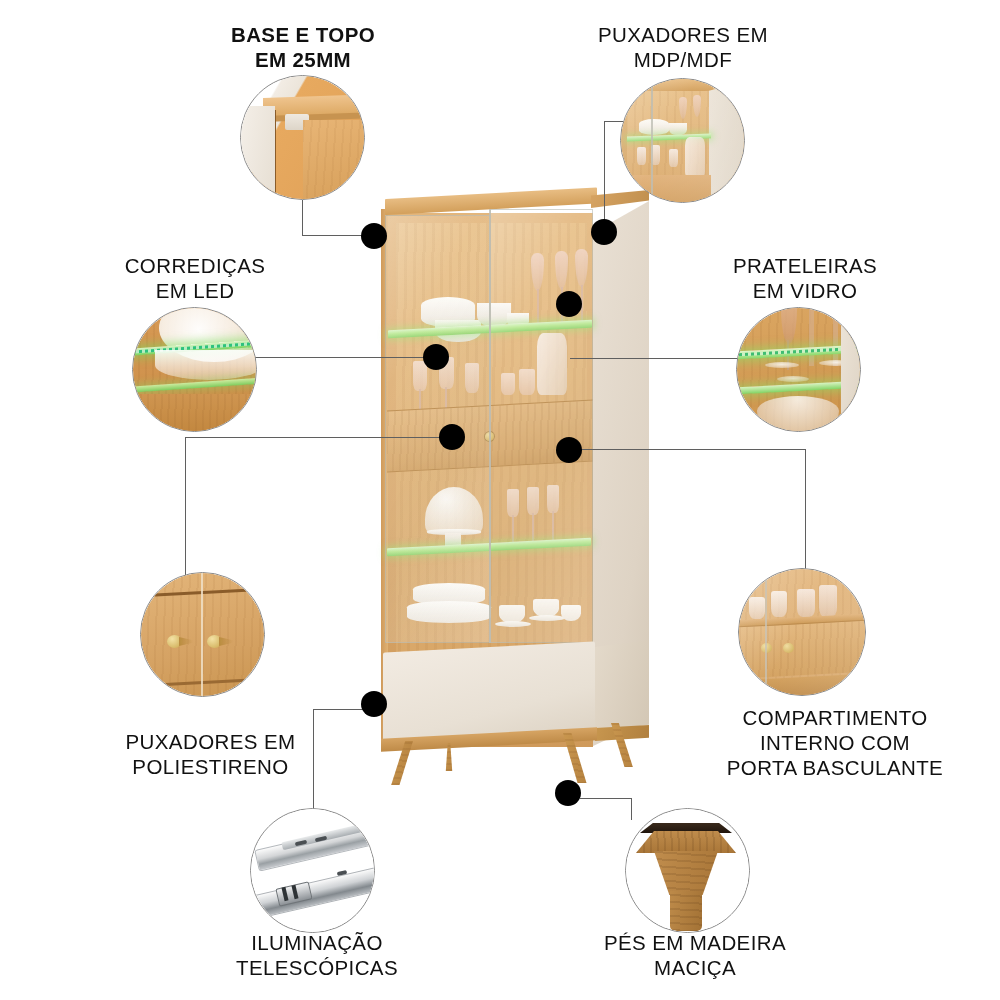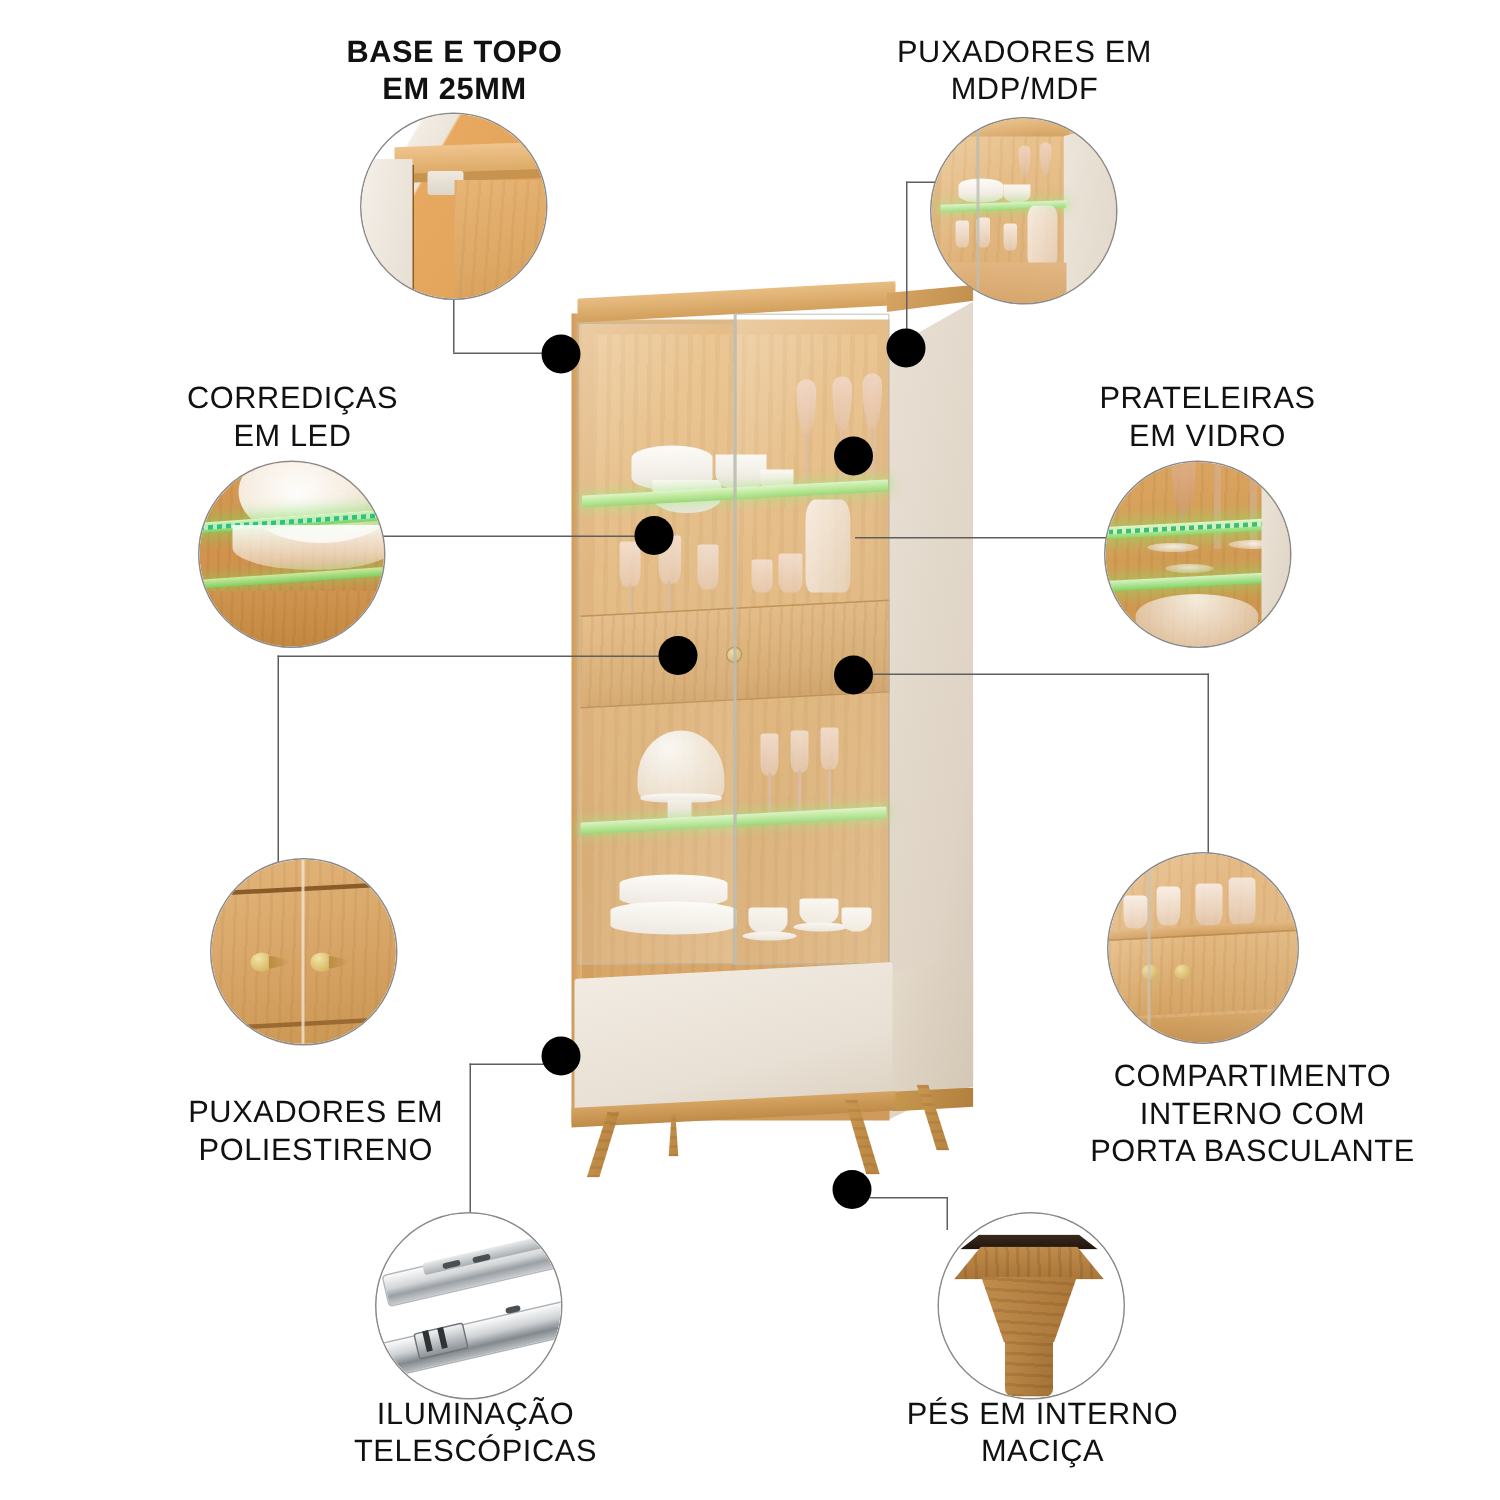--- a/index.html
+++ b/index.html
@@ -407,17 +407,17 @@
 
   <div class="bubble" style="left:625px;top:808px;width:125px;height:125px;">
     <div class="inner">
       <div class="bw" style="left:0;top:0;width:125px;height:125px;background:#ffffff;"></div>
       <div class="bw" style="left:14px;top:14px;width:92px;height:10px;background:linear-gradient(180deg,#3a2a1c,#20150d);clip-path:polygon(14% 0,86% 0,100% 100%,0 100%);"></div>
       <div class="bw" style="left:10px;top:22px;width:100px;height:22px;background:repeating-linear-gradient(88deg, rgba(90,55,20,.16) 0 2px, rgba(255,255,255,0) 2px 7px),linear-gradient(180deg,#bf8c4c,#a97638);clip-path:polygon(18% 0,82% 0,100% 100%,0 100%);"></div>
       <div class="bw" style="left:28px;top:42px;width:64px;height:44px;background:repeating-linear-gradient(4deg, rgba(90,55,20,.16) 0 2px, rgba(255,255,255,0) 2px 7px),linear-gradient(100deg,#c08d4d,#a97638);clip-path:polygon(0 0,100% 0,76% 100%,24% 100%);"></div>
       <div class="bw" style="left:44px;top:82px;width:32px;height:40px;background:repeating-linear-gradient(3deg, rgba(90,55,20,.16) 0 2px, rgba(255,255,255,0) 2px 7px),linear-gradient(100deg,#bd8a49,#a37235);border-radius:0 0 5px 5px;"></div>
     </div>
   </div>
-  <div class="label" style="left:570px;top:930px;width:250px;">PÉS EM INTERNO
+  <div class="label" style="left:570px;top:930px;width:250px;">PÉS EM MADEIRA
 MACIÇA</div>
   <div class="dot" style="left:555px;top:780px;width:26px;height:26px;"></div>
 
 </div>
 
 </body></html>

